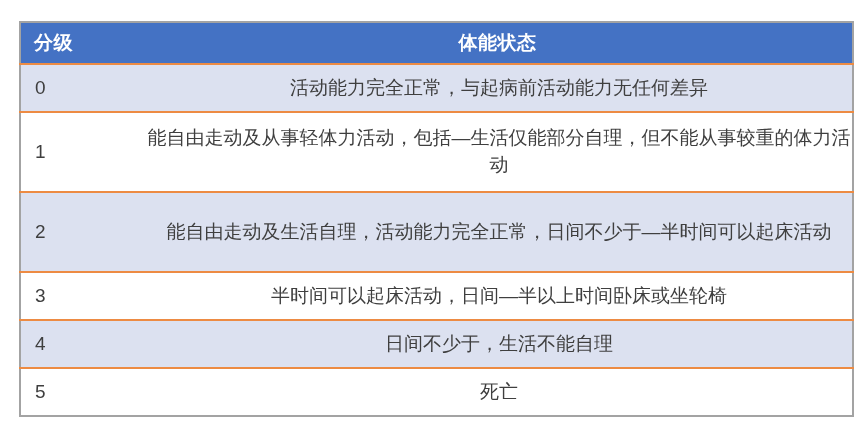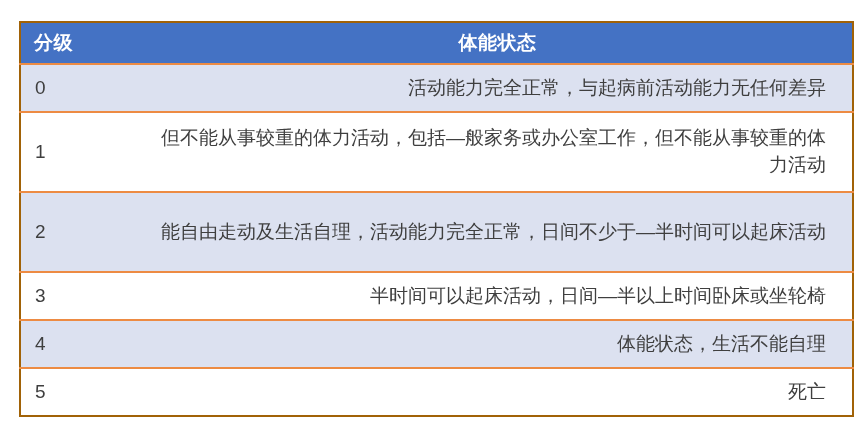--- a/index.html
+++ b/index.html
@@ -21,21 +21,21 @@
     background: #ffffff;
   }
 
   .ps-table {
     position: absolute;
     left: 19px;
     top: 21px;
     width: 833px;
     border-collapse: collapse;
     table-layout: fixed;
-    border: 2px solid #a16207;
+    border: 2px solid #a3a3a3;
   }
 
   .ps-table col.col-grade { width: 123px; }
   .ps-table col.col-status { width: 710px; }
 
   .ps-table thead th {
     background: #4472c4;
     color: #ffffff;
     font-size: 19px;
     font-weight: bold;
@@ -65,23 +65,22 @@
     line-height: 1.42;
   }
 
   .ps-table tbody td.cell-grade {
     text-align: left;
     padding-left: 14px;
     font-family: "Liberation Sans", "DejaVu Sans", sans-serif;
   }
 
   .ps-table tbody td.cell-status {
-    text-align: right;
+    text-align: center;
     padding-left: 3px;
-    padding-right: 26px;
   }
 
   tr.row-shaded td { background: #dce1f0; }
   tr.row-plain  td { background: #ffffff; }
 
   tr.h-single td { height: 46px; }
   tr.h-double td { height: 78px; }
 
   .status-text {
     display: block;
@@ -108,42 +107,42 @@
       <tr class="row-shaded h-single">
         <td class="cell-grade">0</td>
         <td class="cell-status">
           <span class="status-text">活动能力完全正常，与起病前活动能力无任何差异</span>
         </td>
       </tr>
 
       <tr class="row-plain h-double">
         <td class="cell-grade">1</td>
         <td class="cell-status">
-          <span class="status-text">但不能从事较重的体力活动，包括—般家务或办公室工作，但不能从事较重的体力活动</span>
+          <span class="status-text">能自由走动及从事轻体力活动，包括—生活仅能部分自理，但不能从事较重的体力活动</span>
         </td>
       </tr>
 
       <tr class="row-shaded h-double">
         <td class="cell-grade">2</td>
         <td class="cell-status">
           <span class="status-text">能自由走动及生活自理，活动能力完全正常，日间不少于—半时间可以起床活动</span>
         </td>
       </tr>
 
       <tr class="row-plain h-single">
         <td class="cell-grade">3</td>
         <td class="cell-status">
           <span class="status-text">半时间可以起床活动，日间—半以上时间卧床或坐轮椅</span>
         </td>
       </tr>
 
       <tr class="row-shaded h-single">
         <td class="cell-grade">4</td>
         <td class="cell-status">
-          <span class="status-text">体能状态，生活不能自理</span>
+          <span class="status-text">日间不少于，生活不能自理</span>
         </td>
       </tr>
 
       <tr class="row-plain h-single">
         <td class="cell-grade">5</td>
         <td class="cell-status">
           <span class="status-text">死亡</span>
         </td>
       </tr>
 

